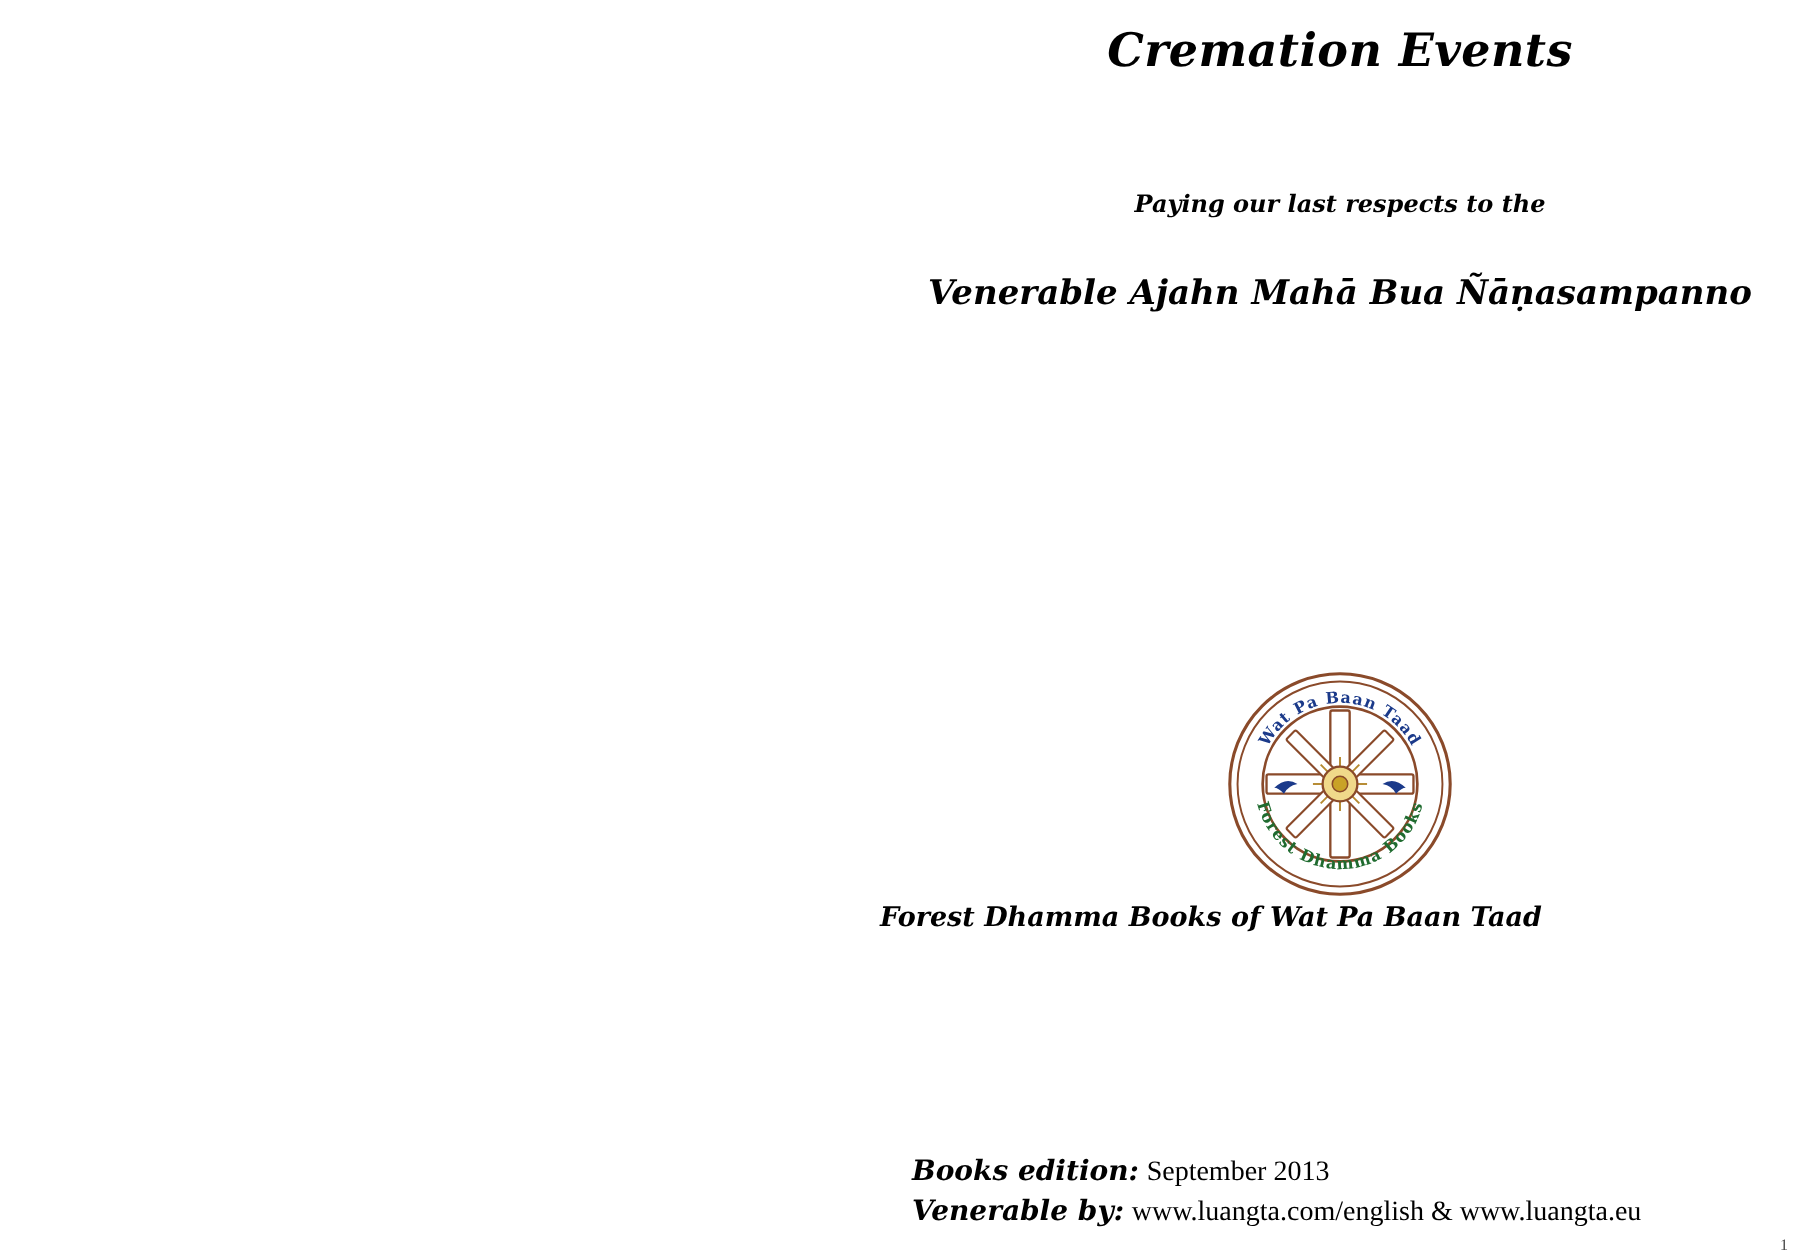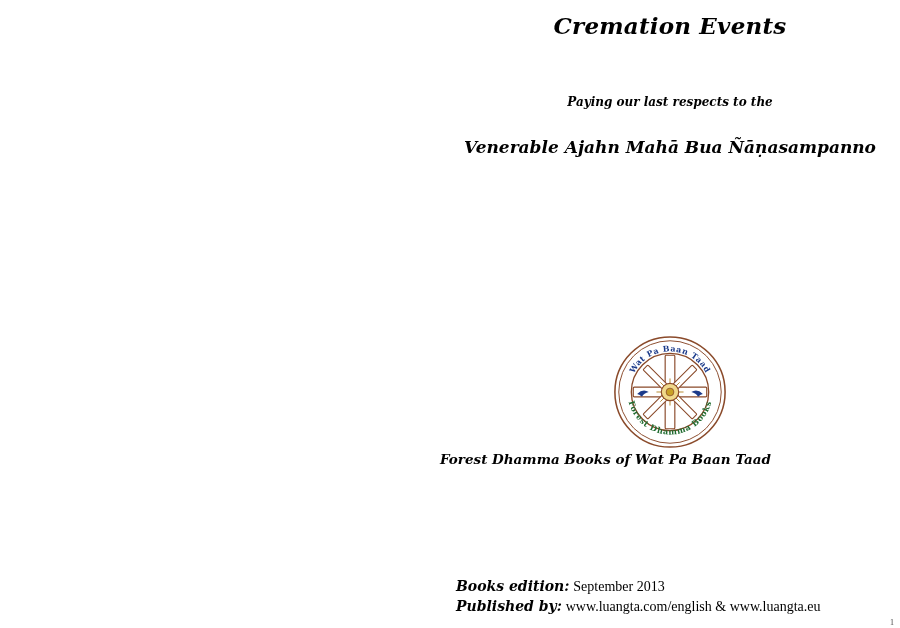--- a/index.html
+++ b/index.html
@@ -193,21 +193,21 @@
 
     <div class="caption">Forest Dhamma Books of Wat Pa Baan Taad</div>
 
 
     <div class="imprint">
       <div>
         <span class="lbl">Books edition:</span>
         <span class="val">September 2013</span>
       </div>
       <div>
-        <span class="lbl">Published by:</span>
+        <span class="lbl">Venerable by:</span>
         <span class="val">www.luangta.com/english &amp; www.luangta.eu</span>
       </div>
     </div>
 
   </div>
 
   <div class="page-number">1</div>
 
 </div>
 

